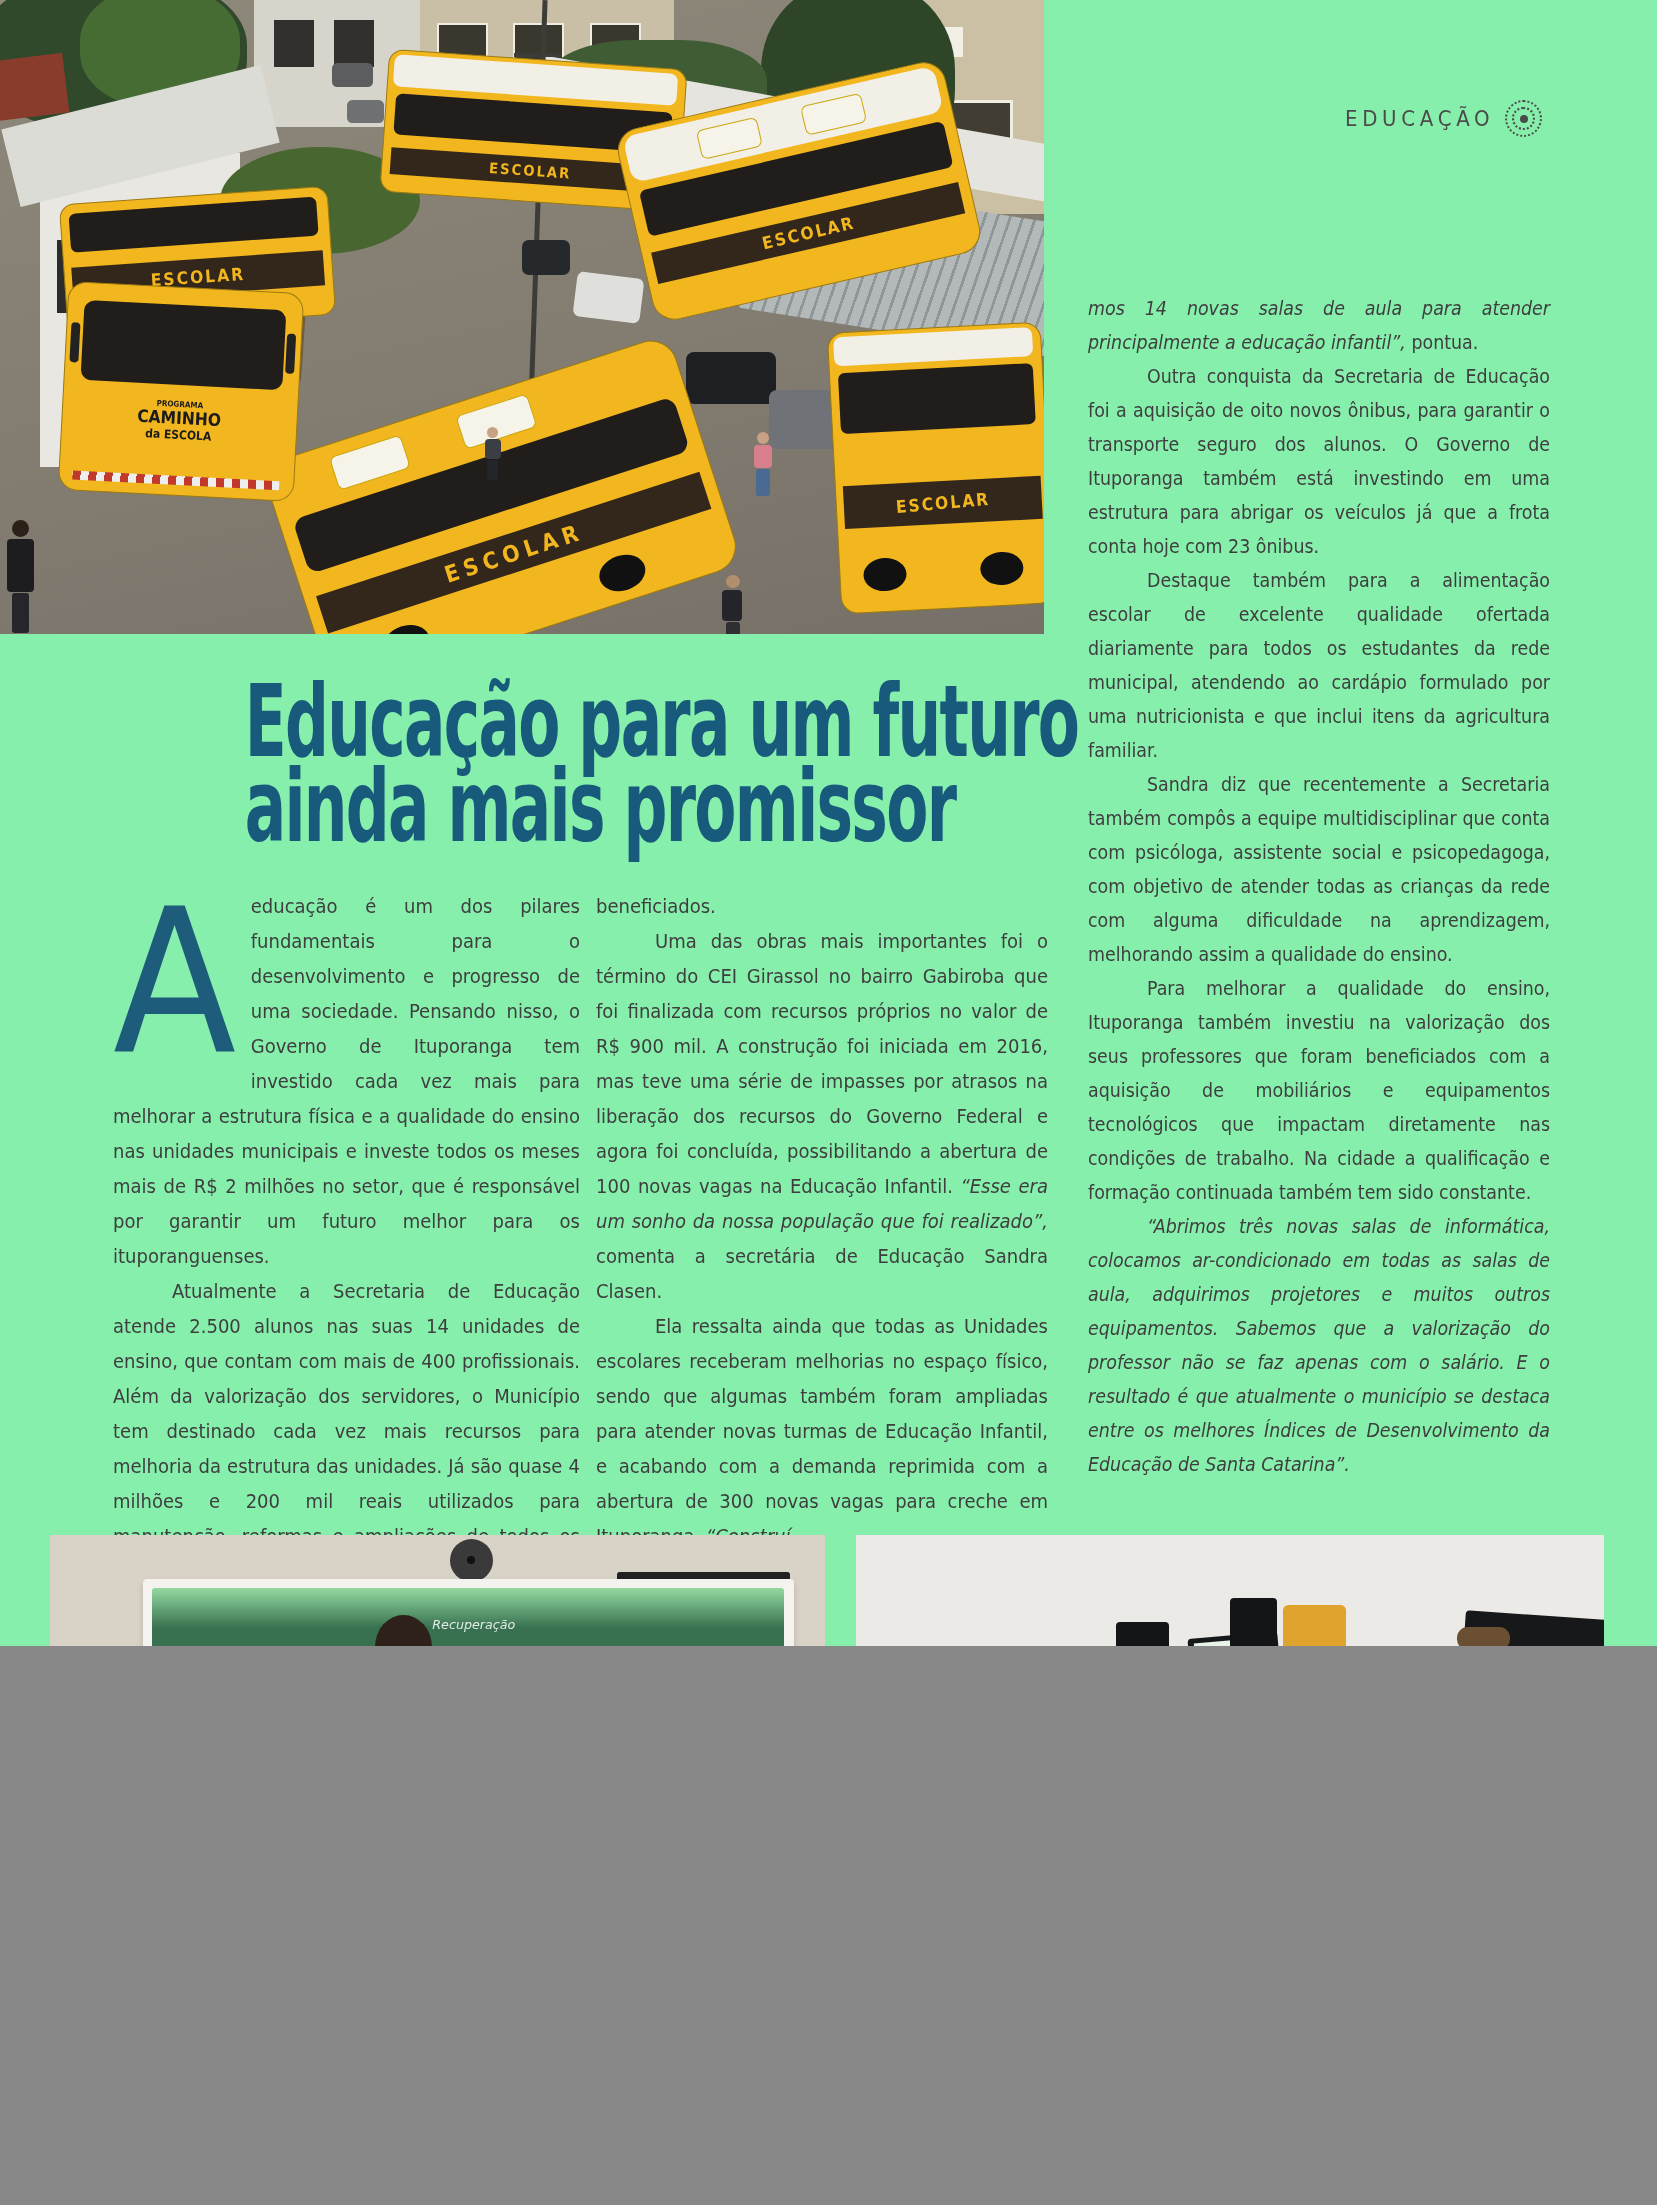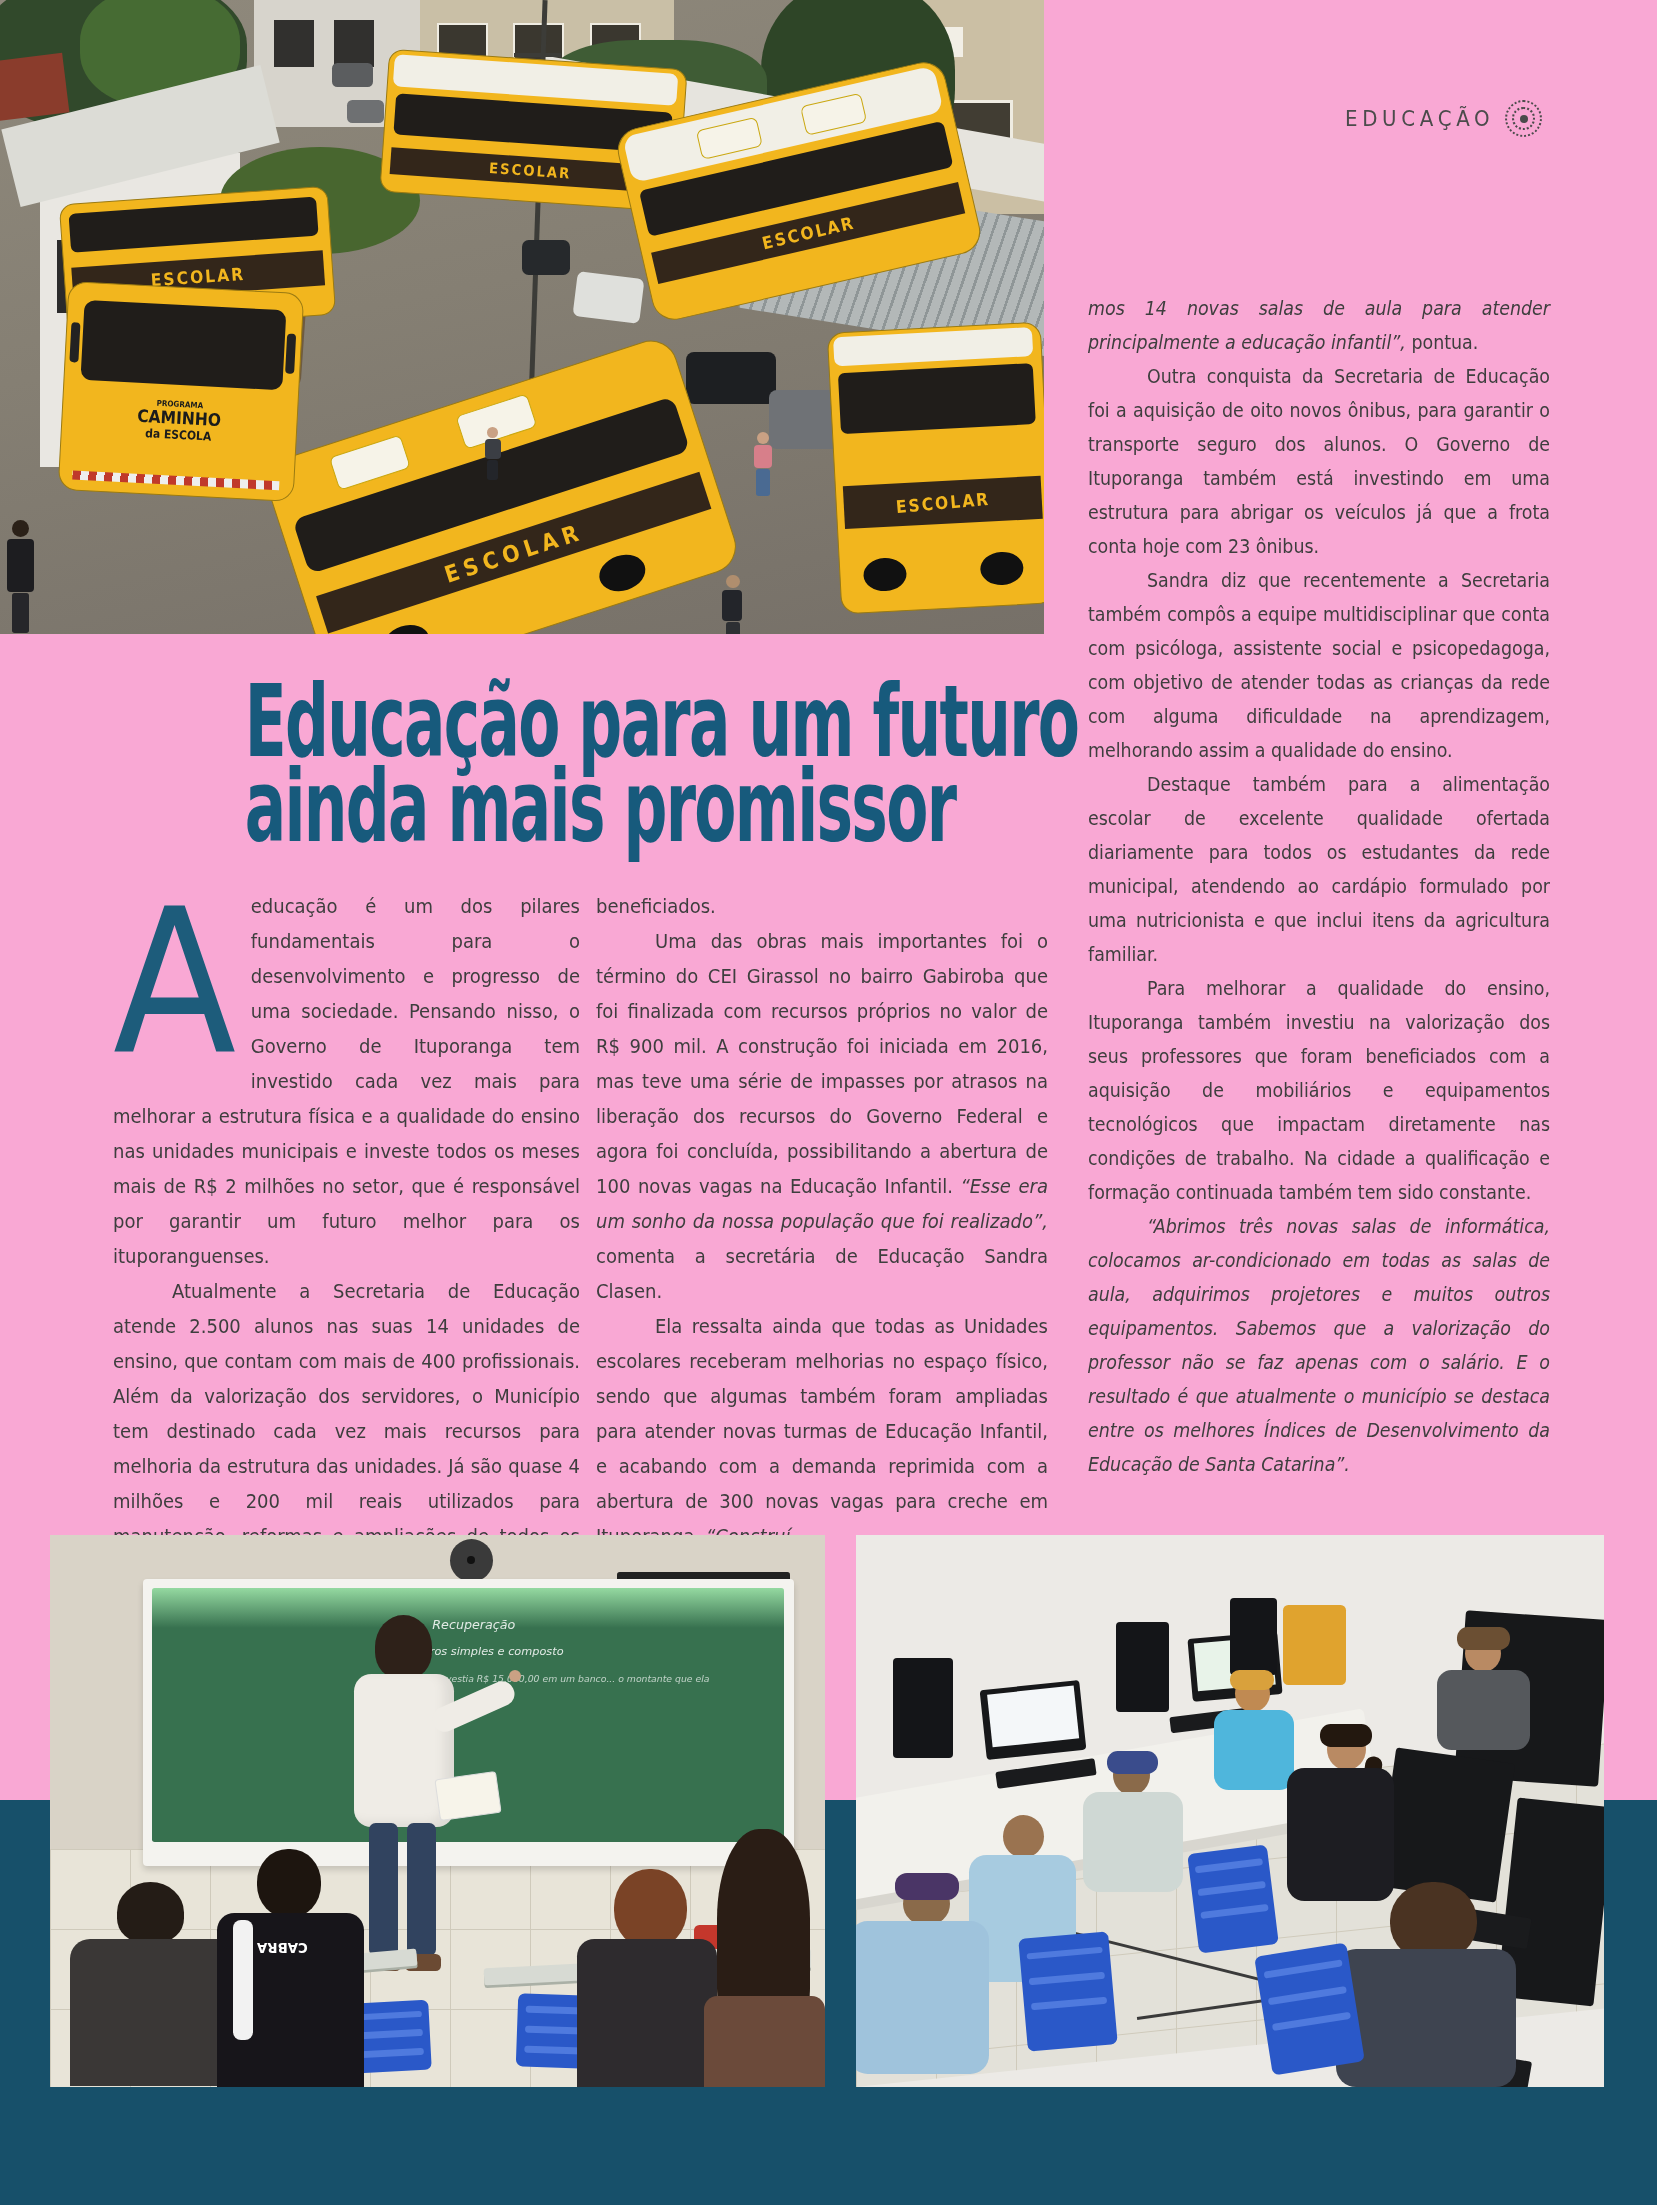--- a/index.html
+++ b/index.html
@@ -1,16 +1,16 @@
 <!DOCTYPE html>
 <html lang="pt" style="font-size:10.7px"><head>
 <meta charset="utf-8">
 <style>
   html,body{margin:0;padding:0;background:#888;}
-  .page{position:relative;width:1657px;height:2205px;background:#f9a8d4;overflow:hidden;
+  .page{position:relative;width:1657px;height:1646px;background:#86efac;overflow:hidden;
         font-family:"DejaVu Sans", sans-serif;}
 
   
   .kicker{position:absolute;top:100px;right:115px;display:flex;align-items:center;gap:10.7px;}
   .kicker-label{font-family:"DejaVu Sans", sans-serif;font-stretch:condensed;
       font-size:22px;letter-spacing:4.7px;color:#4b4b4b;font-weight:500;}
   .dotglobe{position:relative;width:37px;height:37px;}
   .dotglobe .ring1{position:absolute;inset:0;border:2.7px dotted #4b4b4b;border-radius:50%;}
   .dotglobe .ring2{position:absolute;inset:7.3px;border:2px dotted #4b4b4b;border-radius:50%;}
   .dotglobe .core{position:absolute;left:50%;top:50%;width:8px;height:8px;margin:-4px 0 0 -4px;
@@ -235,22 +235,22 @@
         <p class="para"><span>beneficiados.</span></p>
         <p class="para ind"><span>Uma das obras mais importantes foi o término do CEI Girassol no bairro Gabiroba que foi finalizada com recursos próprios no valor de R$ 900 mil. A construção foi iniciada em 2016, mas teve uma série de impasses por atrasos na liberação dos recursos do Governo Federal e agora foi concluída, possibilitando a abertura de 100 novas vagas na Educação Infantil. </span><i>“Esse era um sonho da nossa população que foi realizado”,</i><span> comenta a secretária de Educação Sandra Clasen.</span></p>
         <p class="para ind"><span>Ela ressalta ainda que todas as Unidades escolares receberam melhorias no espaço físico, sendo que algumas também foram ampliadas para atender novas turmas de Educação Infantil, e acabando com a demanda reprimida com a abertura de 300 novas vagas para creche em Ituporanga. </span><i>“Construí-</i></p>
       </div>
   </div>
 
   <div class="col col3">
     <div>
         <p class="para"><i>mos 14 novas salas de aula para atender principalmente a educação infantil”,</i><span> pontua.</span></p>
         <p class="para ind"><span>Outra conquista da Secretaria de Educação foi a aquisição de oito novos ônibus, para garantir o transporte seguro dos alunos. O Governo de Ituporanga também está investindo em uma estrutura para abrigar os veículos já que a frota conta hoje com 23 ônibus.</span></p>
+        <p class="para ind"><span>Destaque também para a alimentação escolar de excelente qualidade ofertada diariamente para todos os estudantes da rede municipal, atendendo ao cardápio formulado por uma nutricionista e que inclui itens da agricultura familiar.</span></p>
         <p class="para ind"><span>Sandra diz que recentemente a Secretaria também compôs a equipe multidisciplinar que conta com psicóloga, assistente social e psicopedagoga, com objetivo de atender todas as crianças da rede com alguma dificuldade na aprendizagem, melhorando assim a qualidade do ensino.</span></p>
-        <p class="para ind"><span>Destaque também para a alimentação escolar de excelente qualidade ofertada diariamente para todos os estudantes da rede municipal, atendendo ao cardápio formulado por uma nutricionista e que inclui itens da agricultura familiar.</span></p>
       </div>
     <div>
         <p class="para ind"><span>Para melhorar a qualidade do ensino, Ituporanga também investiu na valorização dos seus professores que foram beneficiados com a aquisição de mobiliários e equipamentos tecnológicos que impactam diretamente nas condições de trabalho. Na cidade a qualificação e formação continuada também tem sido constante.</span></p>
         <p class="para ind"><i>“Abrimos três novas salas de informática, colocamos ar-condicionado em todas as salas de aula, adquirimos projetores e muitos outros equipamentos. Sabemos que a valorização do professor não se faz apenas com o salário. E o resultado é que atualmente o município se destaca entre os melhores Índices de Desenvolvimento da Educação de Santa Catarina”.</i></p>
       </div>
   </div>
 
   <div class="photo ph-class">
     <div class="tile-floor" style="left:0;top:314px;width:775px;height:238px;"></div>
     <div style="left:400px;top:4px;width:43px;height:43px;background:#3a3a3a;border-radius:50%;">

